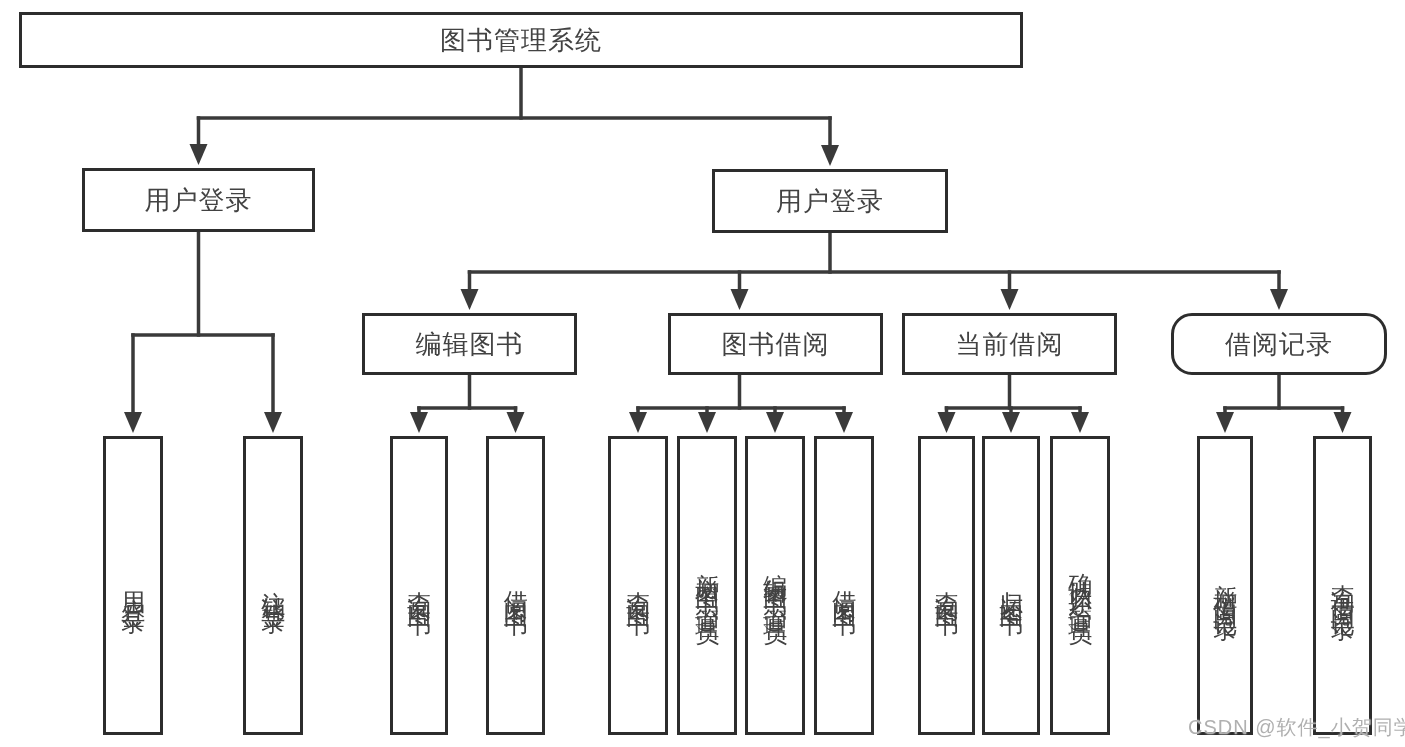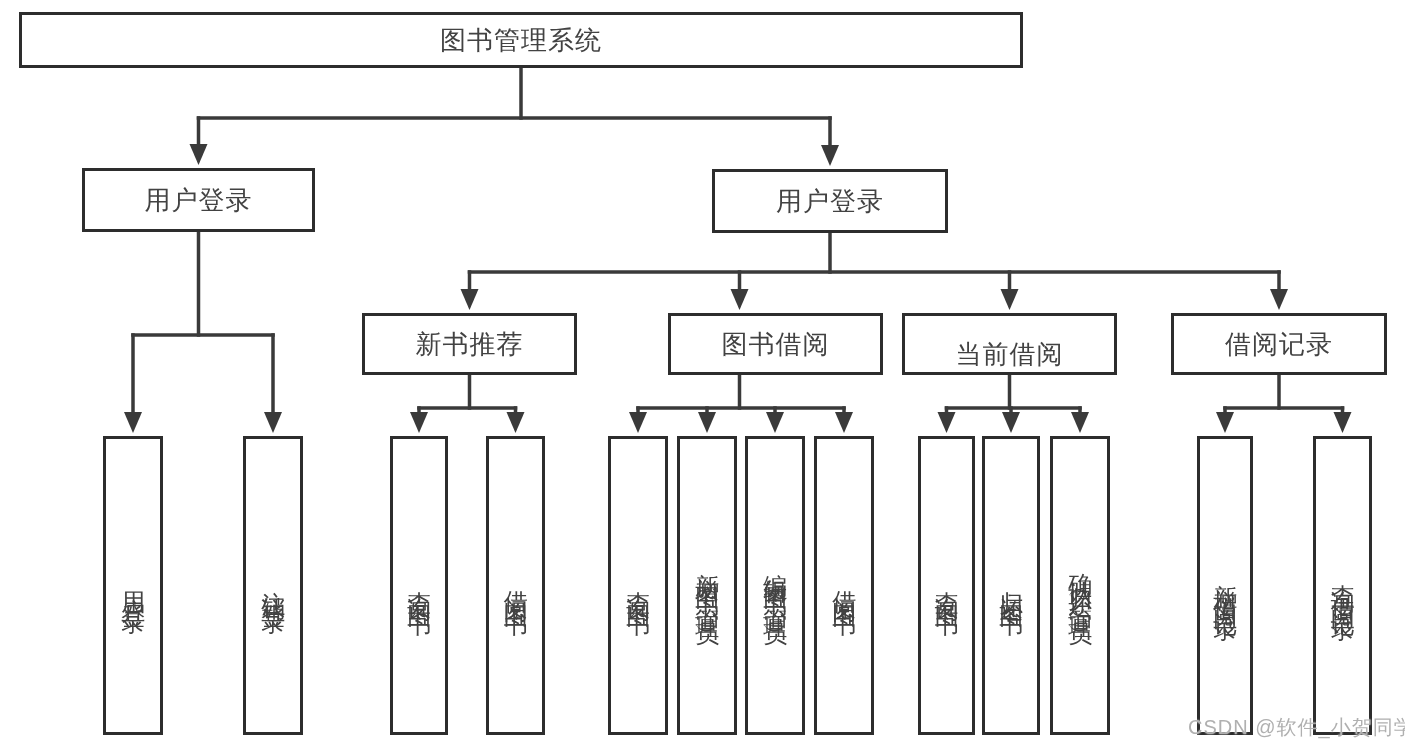--- a/index.html
+++ b/index.html
@@ -119,29 +119,29 @@
       <div class="node h" style="left: 19px; top: 12px; width: 1004px; height: 56px;">
         <span>图书管理系统</span>
       </div>
       <div class="node h" style="left: 82px; top: 168px; width: 233px; height: 64px;">
         <span>用户登录</span>
       </div>
       <div class="node h" style="left: 712px; top: 169px; width: 236px; height: 64px;">
         <span>用户登录</span>
       </div>
       <div class="node h" style="left: 362px; top: 313px; width: 215px; height: 62px;">
-        <span>新书推荐</span>
+        <span>编辑图书</span>
       </div>
       <div class="node h" style="left: 632px; top: 313px; width: 215px; height: 62px; margin-left: 36px;">
         <span>图书借阅</span>
       </div>
-      <div class="node h" style="left: 902px; top: 313px; width: 215px; height: 62px; align-items: flex-end;">
+      <div class="node h" style="left: 902px; top: 313px; width: 215px; height: 62px;">
         <span>当前借阅</span>
       </div>
-      <div class="node h" style="left: 1171px; top: 313px; width: 216px; height: 62px;">
+      <div class="node h" style="left: 1171px; top: 313px; width: 216px; height: 62px; border-radius: 21px;">
         <span>借阅记录</span>
       </div>
       <div class="node v" style="left: 103px; top: 436px; width: 60px; height: 299px;">
         <span>用户登录</span>
       </div>
       <div class="node v" style="left: 243px; top: 436px; width: 60px; height: 299px;">
         <span>注销登录</span>
       </div>
       <div class="node v" style="left: 390px; top: 436px; width: 58px; height: 299px;">
         <span>查询图书</span>

